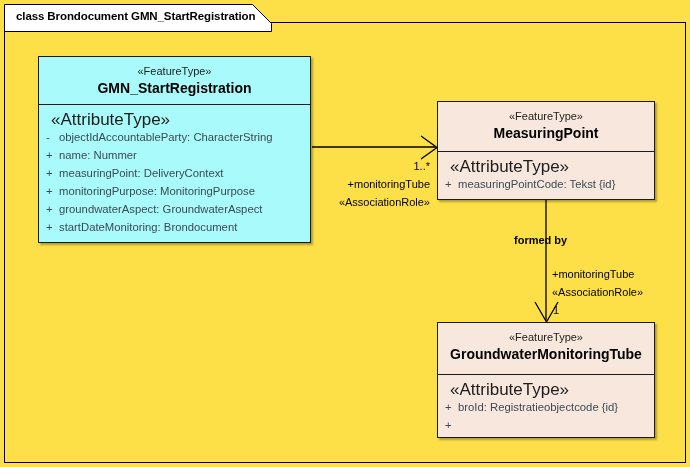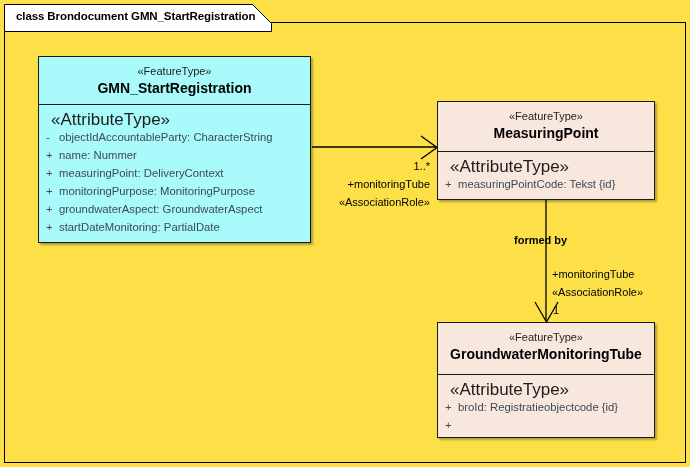--- a/index.html
+++ b/index.html
@@ -156,21 +156,21 @@
       <div class="attr-row">
         <span class="attr-vis">+</span>
         <span class="attr-text">monitoringPurpose: MonitoringPurpose</span>
       </div>
       <div class="attr-row">
         <span class="attr-vis">+</span>
         <span class="attr-text">groundwaterAspect: GroundwaterAspect</span>
       </div>
       <div class="attr-row">
         <span class="attr-vis">+</span>
-        <span class="attr-text">startDateMonitoring: PartialDate</span>
+        <span class="attr-text">startDateMonitoring: Brondocument</span>
       </div>
     </div>
   </div>
 
   <div class="uml-class peach" style="left:437px; top:101px; width:218px; height:99px;">
     <div class="uml-header" style="height:50px;">
       <div class="stereotype">«FeatureType»</div>
       <div class="classname">MeasuringPoint</div>
     </div>
     <div class="uml-body">

